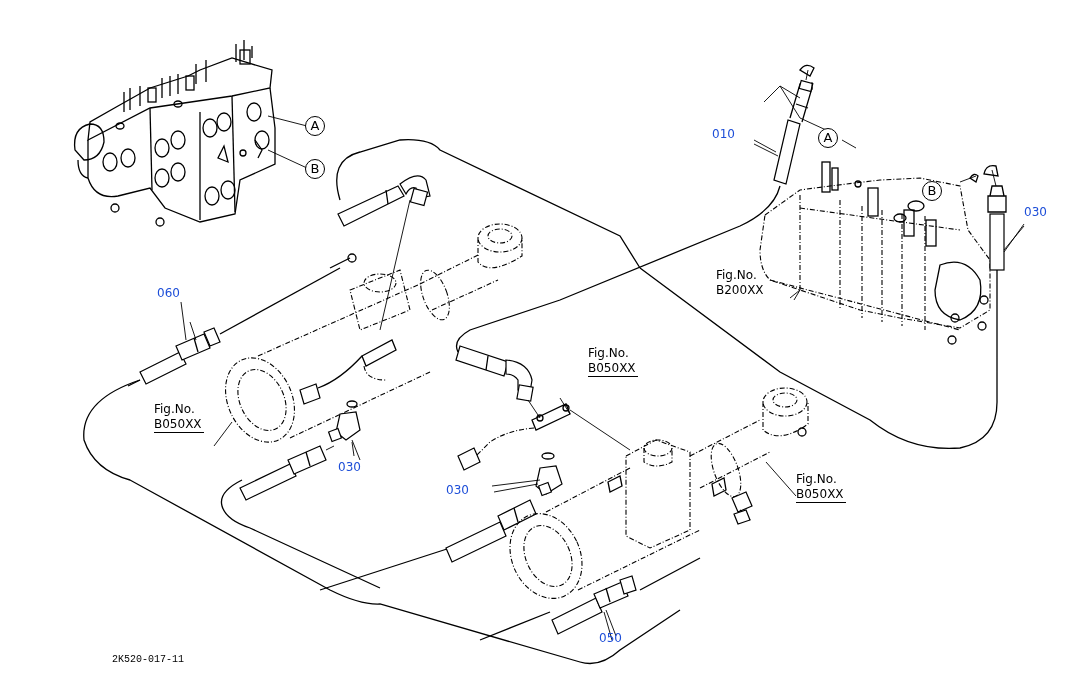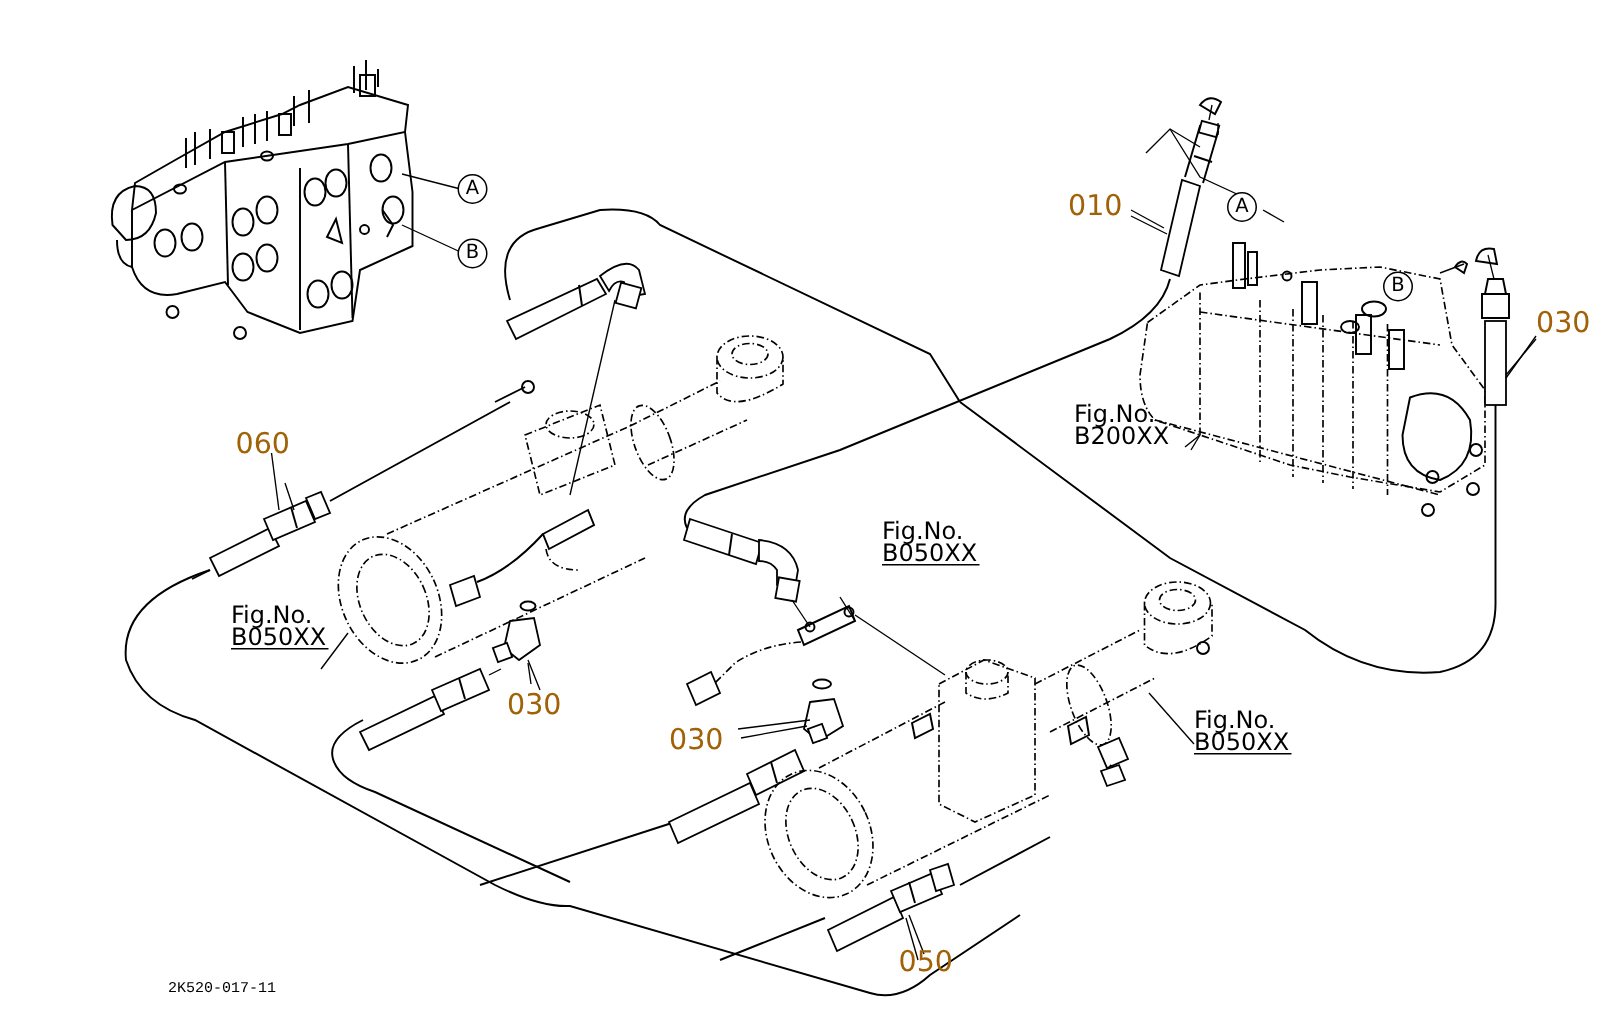--- a/index.html
+++ b/index.html
@@ -1,19 +1,19 @@
 <!DOCTYPE html>
 <html><head>
 <meta charset="utf-8">
 <style>
   html,body{margin:0;padding:0;background:#ffffff;}
   body{width:1078px;height:688px;overflow:hidden;position:relative;font-family:"DejaVu Sans",sans-serif;color:#000;}
   #diagram{position:absolute;left:0;top:0;width:1078px;height:688px;}
-  .lbl{position:absolute;font-family:"DejaVu Sans",sans-serif;font-size:19px;letter-spacing:0px;color:#a16207;line-height:1;}
-  .fig{position:absolute;font-family:"DejaVu Sans",sans-serif;font-size:16px;line-height:15px;color:#000;}
+  .lbl{position:absolute;font-family:"DejaVu Sans",sans-serif;font-size:12px;letter-spacing:0px;color:#1d4ed8;line-height:1;}
+  .fig{position:absolute;font-family:"DejaVu Sans",sans-serif;font-size:12px;line-height:15px;color:#000;}
   .fig .code{border-bottom:1.3px solid #000;display:inline-block;padding-right:2px;text-align:right;}
   .circ{position:absolute;width:18px;height:18px;border:1.4px solid #000;border-radius:50%;font-size:13px;line-height:18px;text-align:center;font-family:"DejaVu Sans",sans-serif;background:#fff;}
   .code-id{position:absolute;left:112px;top:655px;font-family:Liberation Mono, monospace;font-size:10px;color:#000;line-height:1;}
   svg .s{fill:none;stroke:#000;stroke-width:1.3;}
   svg .d{fill:none;stroke:#000;stroke-width:1.1;stroke-dasharray:5 2 1 2;}
   svg .t{fill:none;stroke:#000;stroke-width:0.9;}
   svg .w{fill:#fff;stroke:#000;stroke-width:1.2;}
 </style>
 </head>
 <body>

